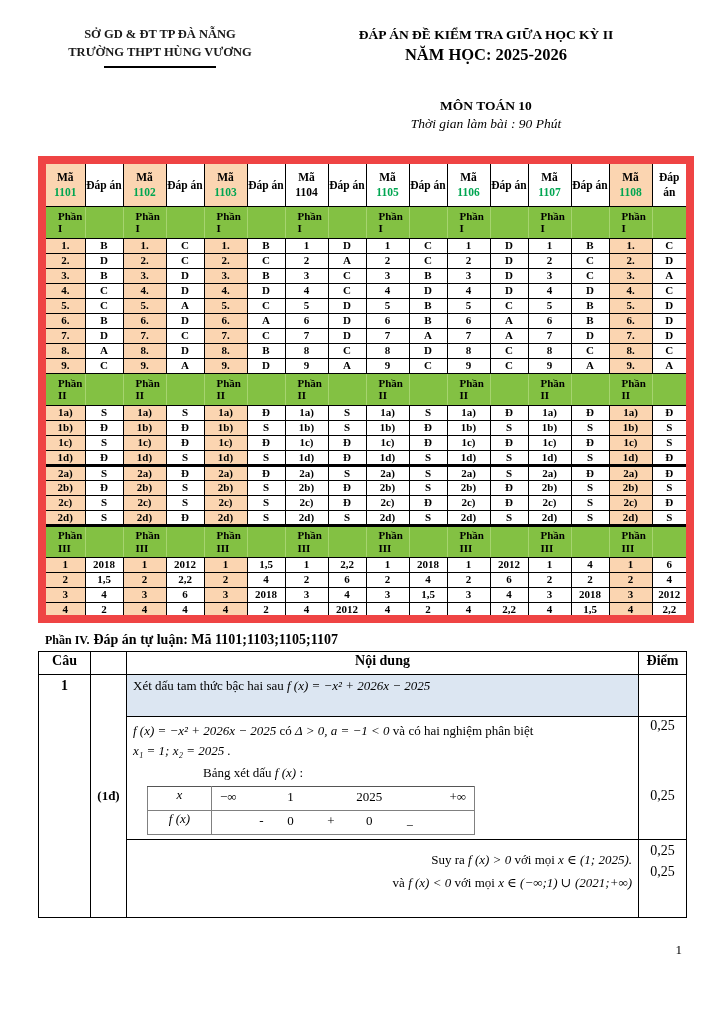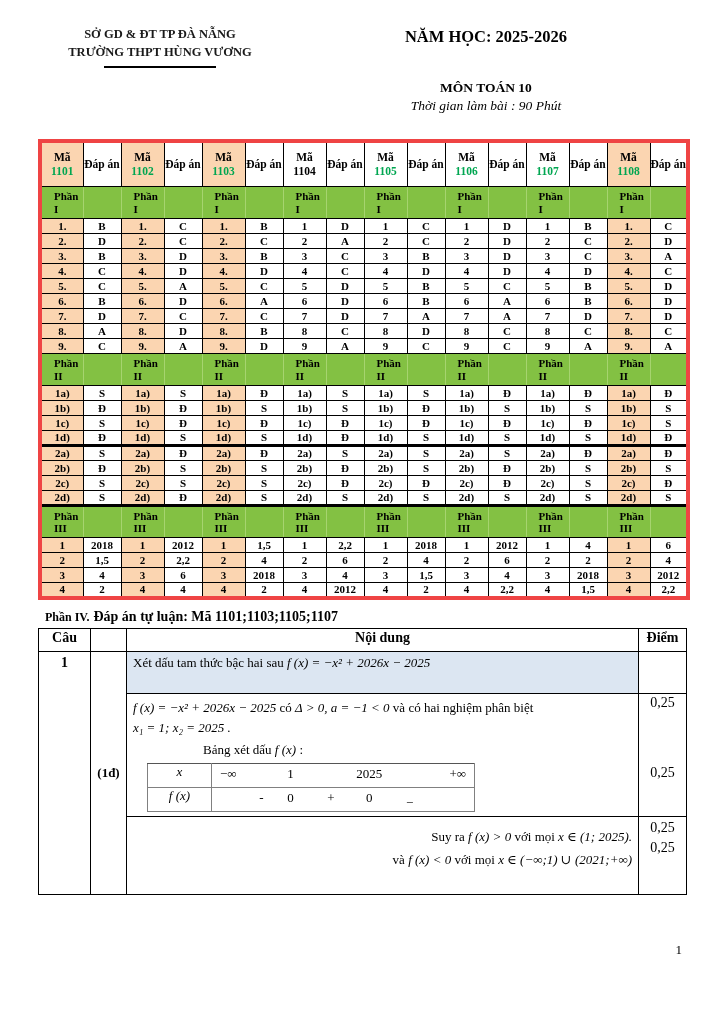--- a/index.html
+++ b/index.html
@@ -11,21 +11,21 @@
   .doc-header { display:flex; padding:26px 40px 0 40px; }
   .org { width:240px; text-align:center; font-weight:bold; font-size:12.5px; line-height:1.4; color:#1a1a1a; }
   .org-rule { width:112px; border-top:2px solid #000; margin:5px auto 0 auto; }
   .title-block { flex:1; text-align:center; padding-left:8px; line-height:1.3; }
   .t1 { font-weight:bold; font-size:13.5px; }
   .t2 { font-weight:bold; font-size:16.5px; }
   .t3 { font-weight:bold; font-size:13.5px;margin-top:32px; }
   .t4 { font-style:italic; font-size:13.5px; }
 
   
-  table.akt { border-collapse:collapse; table-layout:fixed; width:648px; margin:24px 11px 0 38px; border:4px solid #ef4444; }
+  table.akt { border-collapse:collapse; table-layout:fixed; width:648px; margin:24px 11px 0 38px; border:8px solid #ef4444; }
   .akt td { border:1px solid #000; text-align:center; vertical-align:middle; font-weight:bold;
             font-size:11px; line-height:1.12; padding:0; height:15px; overflow:hidden; }
   .akt tr.hdr td { height:46px; font-size:11.5px; line-height:1.25; }
   .akt td.peach { background:#FBD5B1; }
   .akt .code-green { color:#00A651;text-align:center; }
   .akt tr.part td { height:32px; background:#83C143; text-align:left; padding-left:12px;
                     border-left:1px solid #A6D46F; border-right:1px solid #A6D46F; }
   .akt tr.part td:first-child { border-left:1px solid #000; }
   .akt tr.part td:last-child { border-right:1px solid #000; }
   .akt tr.thick td { border-top:3px solid #000; }
@@ -81,20 +81,21 @@
 
 <div class="page">
 
   <div class="doc-header">
     <div class="org">
       <div>SỞ GD &amp; ĐT TP ĐÀ NẴNG</div>
       <div>TRƯỜNG THPT HÙNG VƯƠNG</div>
       <div class="org-rule"></div>
     </div>
     <div class="title-block">
+      <div class="t1">ĐÁP ÁN ĐỀ KIỂM TRA GIỮA HỌC KỲ II</div>
       <div class="t2">NĂM HỌC: 2025-2026</div>
       <div class="t3">MÔN TOÁN 10</div>
       <div class="t4">Thời gian làm bài : 90 Phút</div>
     </div>
   </div>
 
   <table class="akt">
       <colgroup>
         <col style="width: 43px;">
         <col style="width: 38px;">

